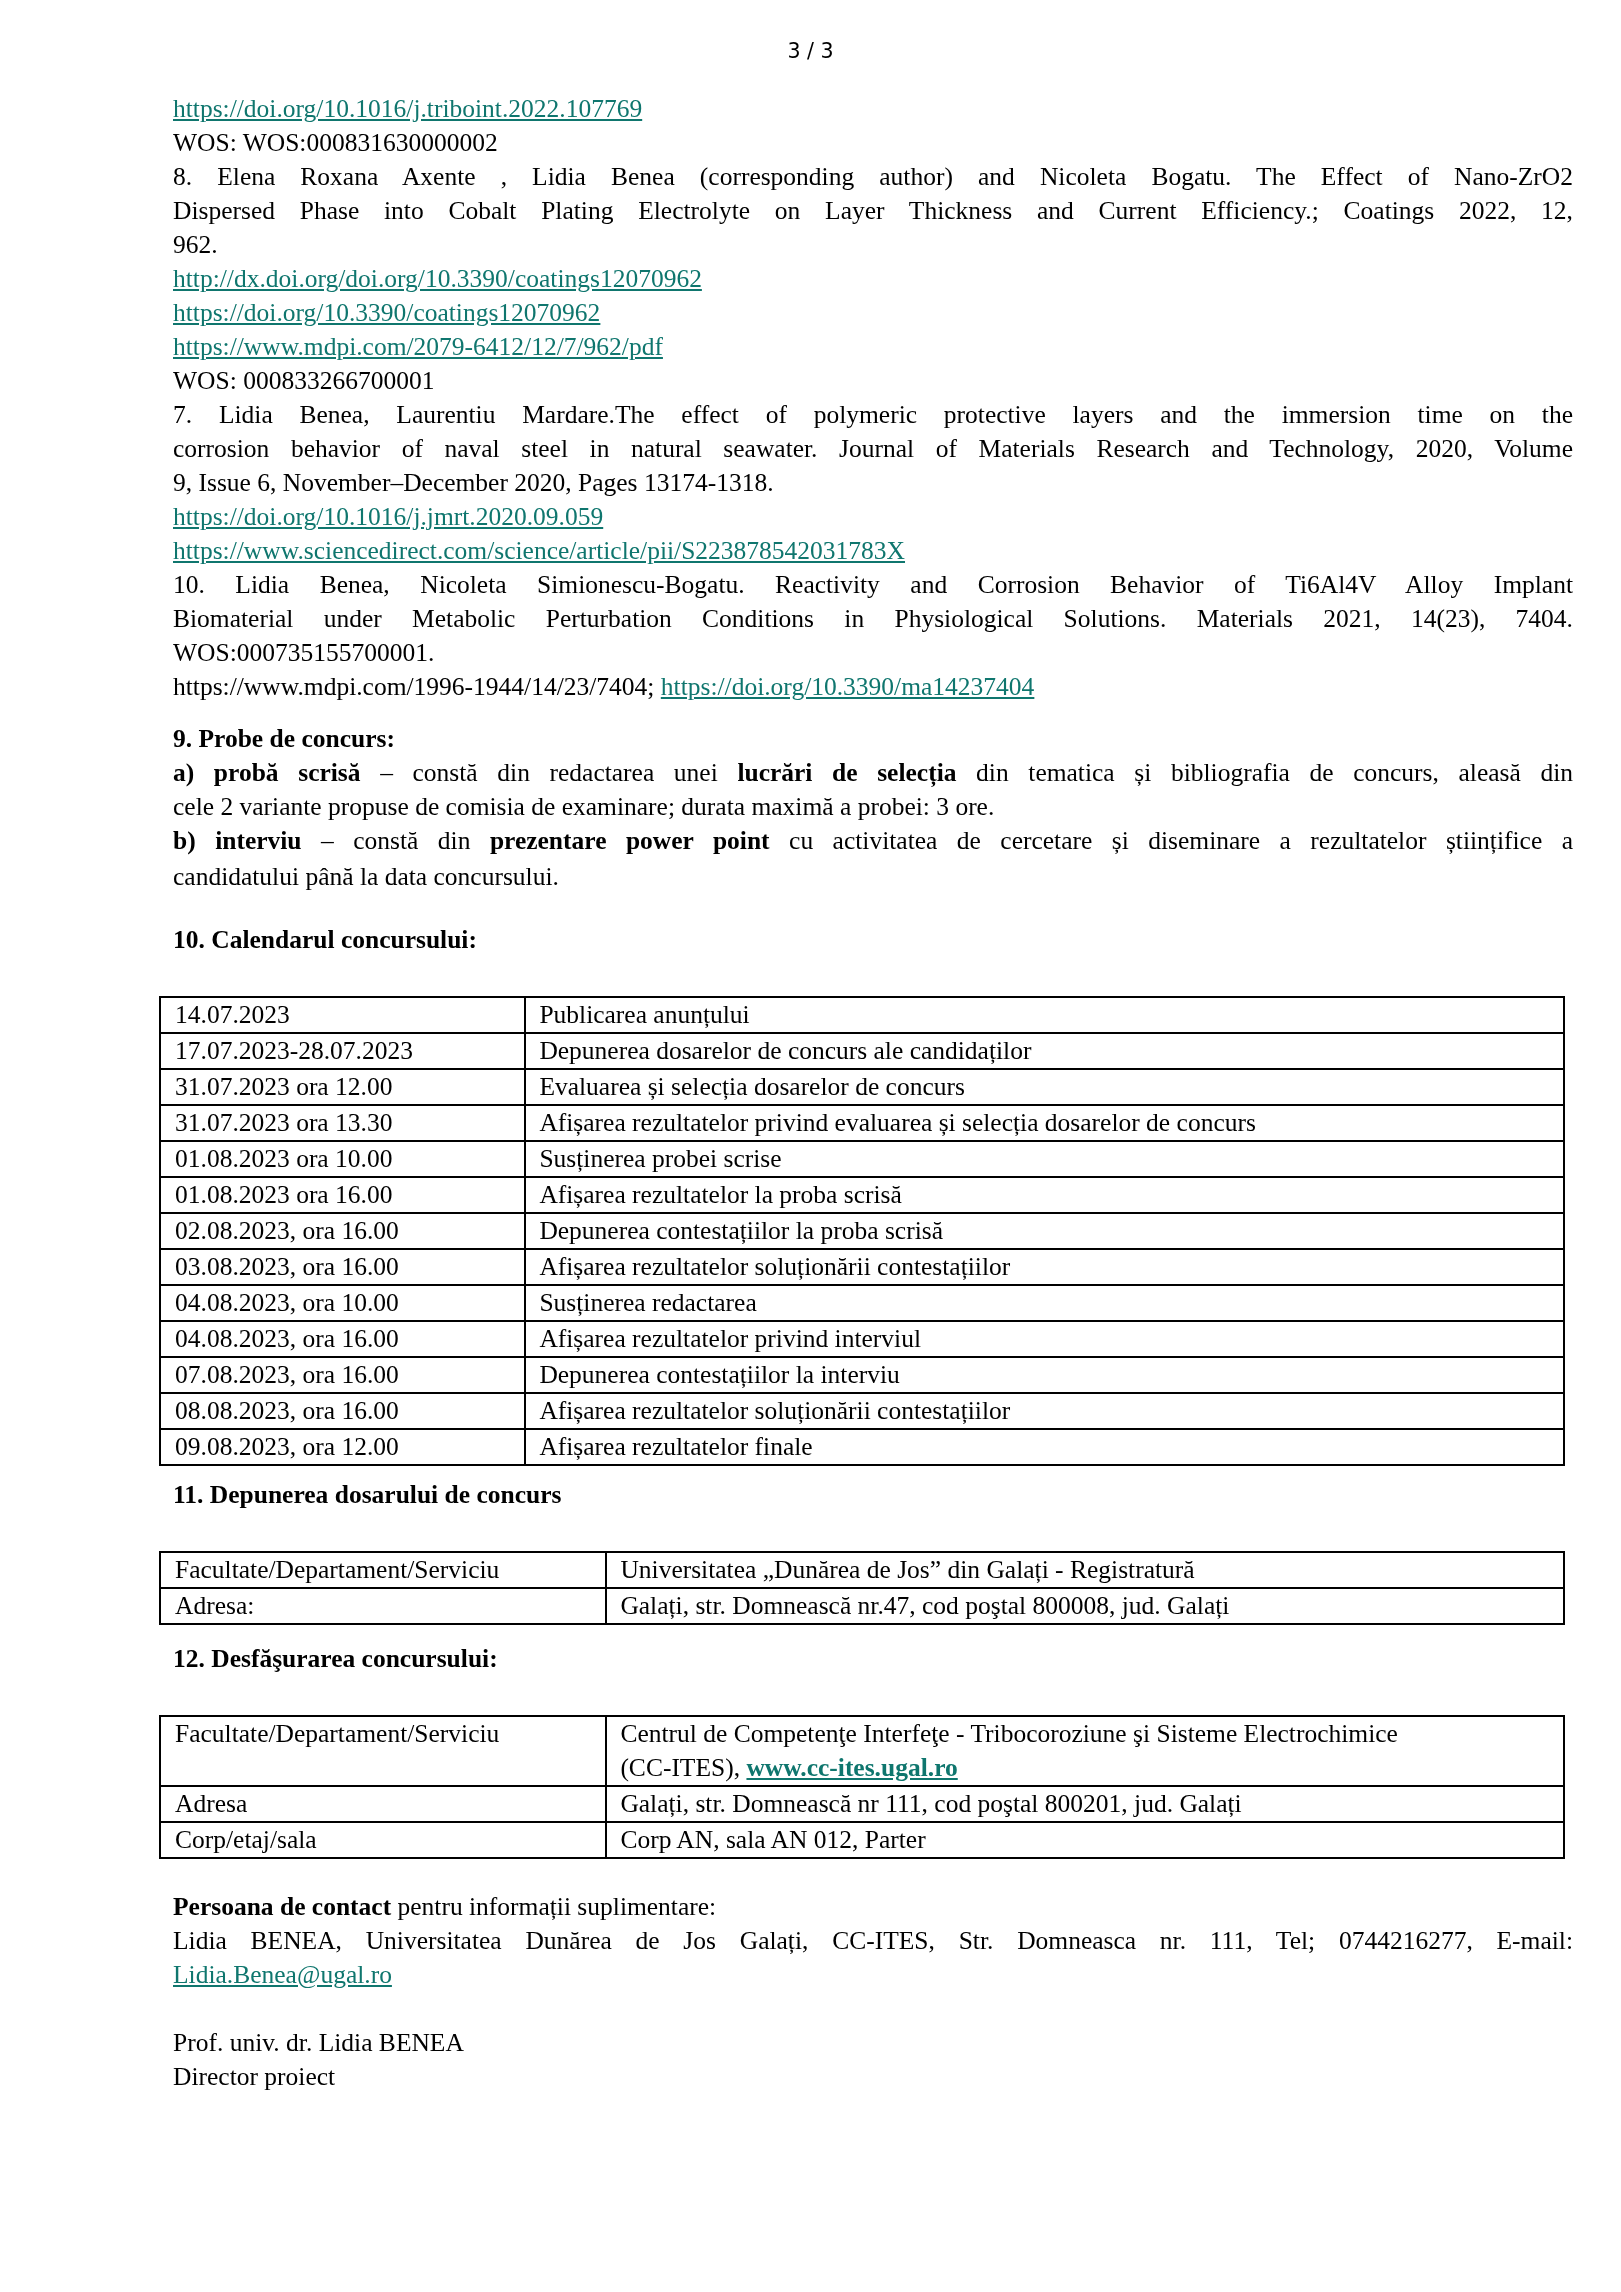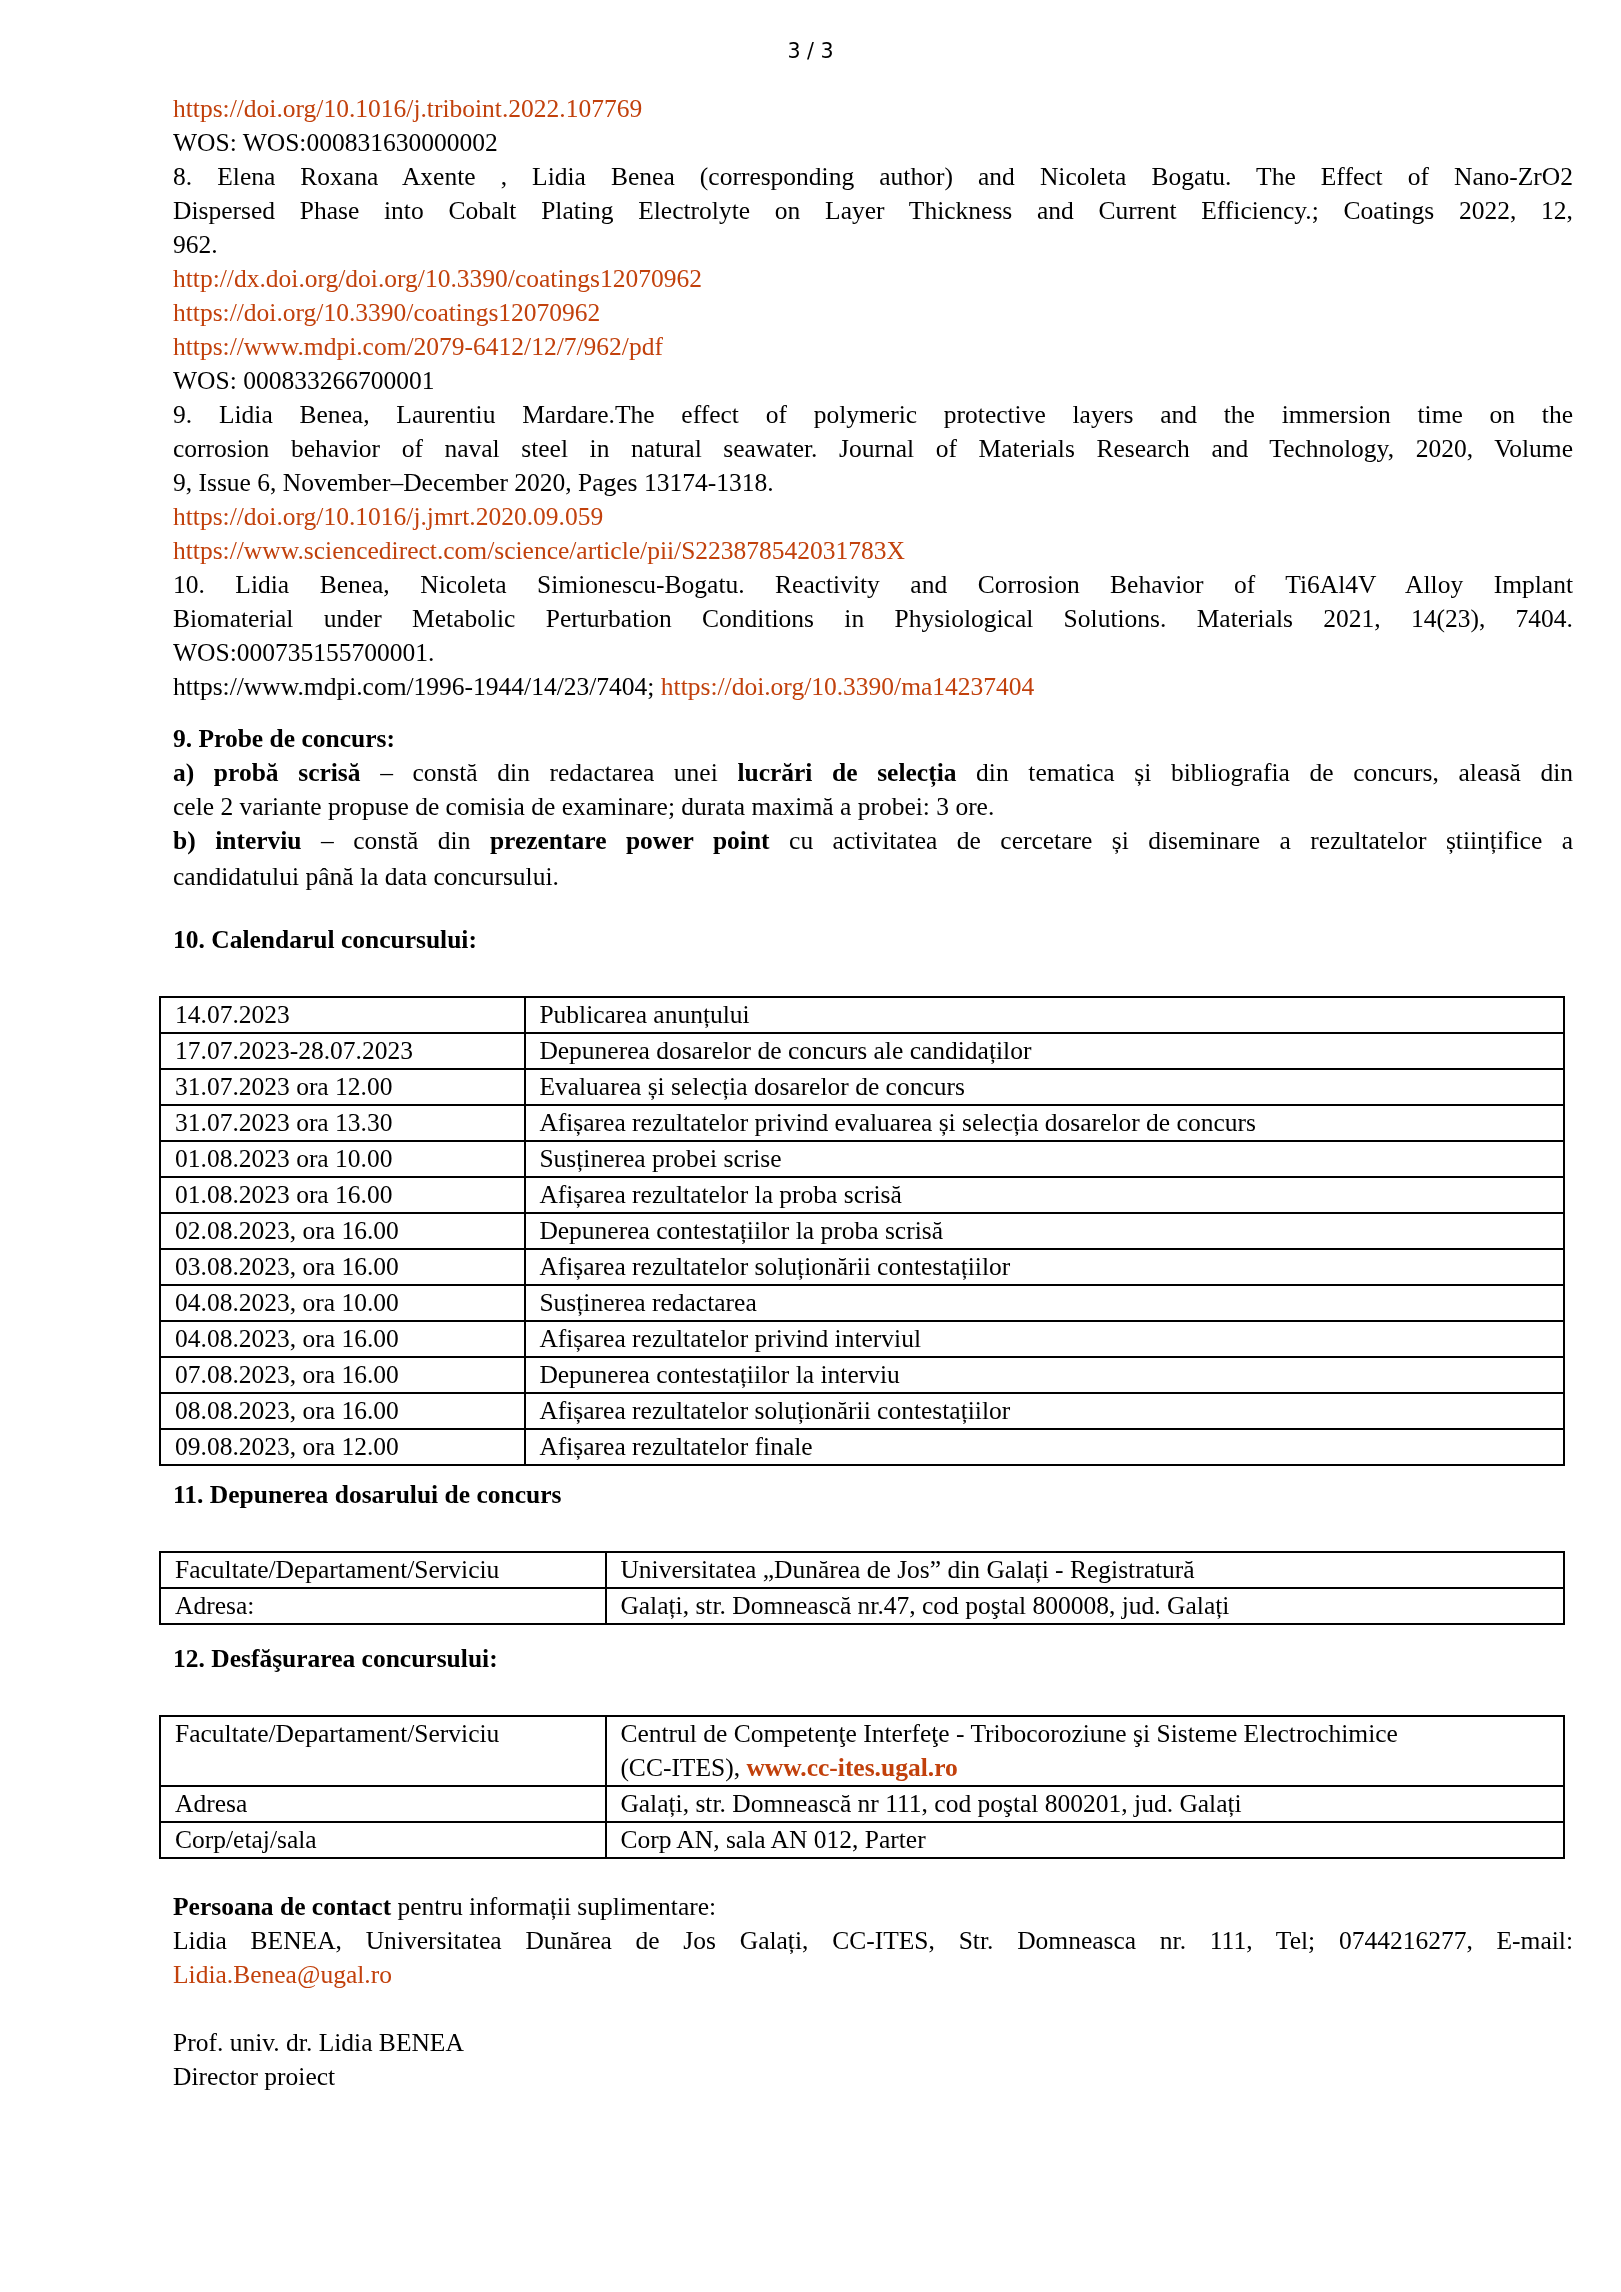--- a/index.html
+++ b/index.html
@@ -5,21 +5,21 @@
   html, body { margin: 0; padding: 0; background: #ffffff; }
   body { width: 1621px; height: 2293px; position: relative; overflow: hidden; }
   .page { position: absolute; left: 0; top: 0; width: 1621px; height: 2293px; background: #ffffff;
           font-family: "Liberation Serif", "DejaVu Serif", serif; font-size: 25.5px; color: #000; padding-left: 12px; }
   .pgnum { position: absolute; top: 39px; left: 0; width: 1621px; text-align: center;
            font-family: "DejaVu Sans", "Liberation Sans", sans-serif; font-size: 20.6px; color: #000; }
   .content { position: absolute; left: 173px; top: 92px; width: 1400px; }
   .ln { height: 34px; line-height: 34px; white-space: nowrap; overflow: visible; }
   .just { text-align: justify; text-align-last: justify; white-space: normal; }
   .blue { color: #000000; }
-  a, .link { color: #c2410c; }
+  a, .link { color: #0f766e; text-decoration: underline; }
   b, .bold { font-weight: bold; }
   .gap { height: 17.6px; }
   .gap-lg { height: 29px; }
   .sect-title { font-weight: bold; height: 32px; line-height: 32px; }
   table { border-collapse: collapse; width: 1406px; margin-left: -13.7px; margin-top: 40px; }
   td { border: 2px solid #000; padding: 0 13.7px; font-size: 25.5px; line-height: 34px; vertical-align: top; }
   .cal td { height: 32px; }
   .cal td.c1 { width: 335px; }
   .t2 td.c1 { width: 416px; }
   .t2 td { height: 31px; }
@@ -37,21 +37,21 @@
     <div class="ln blue">WOS: WOS:000831630000002</div>
 
     <div class="ln just">8. Elena Roxana Axente , Lidia Benea (corresponding author) and Nicoleta Bogatu. The Effect of Nano-ZrO2</div>
     <div class="ln just">Dispersed Phase into Cobalt Plating Electrolyte on Layer Thickness and Current Efficiency.; Coatings 2022, 12,</div>
     <div class="ln">962.</div>
     <div class="ln"><a>http://dx.doi.org/doi.org/10.3390/coatings12070962</a></div>
     <div class="ln"><a>https://doi.org/10.3390/coatings12070962</a></div>
     <div class="ln"><a>https://www.mdpi.com/2079-6412/12/7/962/pdf</a></div>
     <div class="ln blue">WOS: 000833266700001</div>
 
-    <div class="ln just">9. Lidia Benea, Laurentiu Mardare.The effect of polymeric protective layers and the immersion time on the</div>
+    <div class="ln just">7. Lidia Benea, Laurentiu Mardare.The effect of polymeric protective layers and the immersion time on the</div>
     <div class="ln just">corrosion behavior of naval steel in natural seawater. Journal of Materials Research and Technology, 2020, Volume</div>
     <div class="ln">9, Issue 6, November–December 2020, Pages 13174-1318.</div>
     <div class="ln"><a>https://doi.org/10.1016/j.jmrt.2020.09.059</a></div>
     <div class="ln"><a>https://www.sciencedirect.com/science/article/pii/S223878542031783X</a></div>
 
     <div class="ln just">10. Lidia Benea, Nicoleta Simionescu-Bogatu. Reactivity and Corrosion Behavior of Ti6Al4V Alloy Implant</div>
     <div class="ln just">Biomaterial under Metabolic Perturbation Conditions in Physiological Solutions. Materials 2021, 14(23), 7404.</div>
     <div class="ln blue">WOS:000735155700001.</div>
     <div class="ln">
       <span class="blue">https://www.mdpi.com/1996-1944/14/23/7404;</span>

